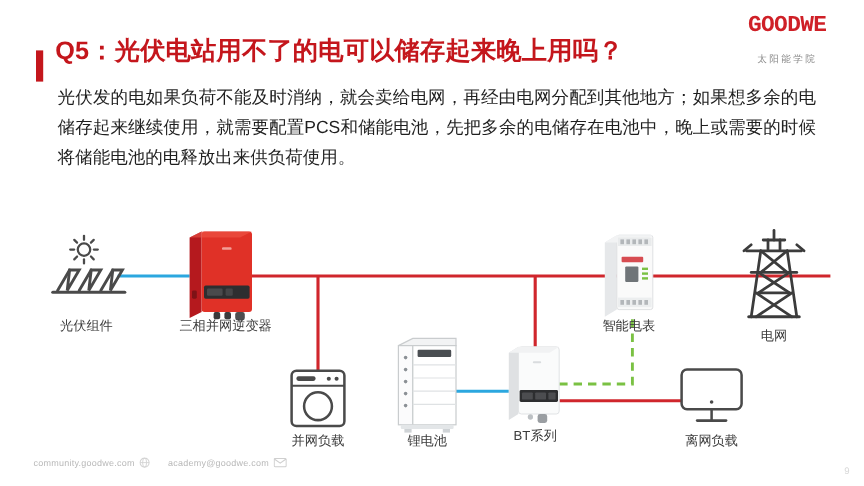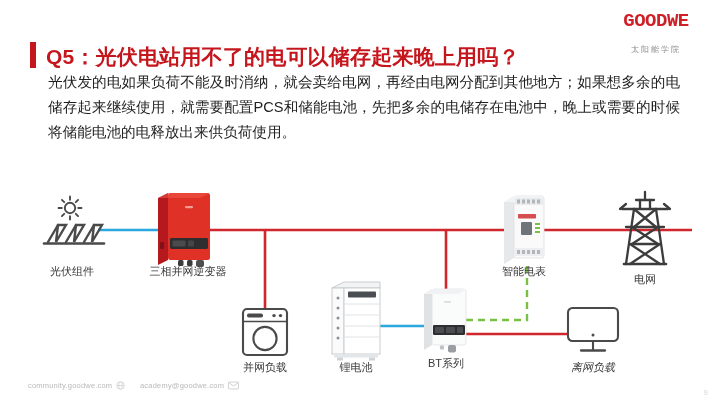--- a/index.html
+++ b/index.html
@@ -36,21 +36,21 @@
     left: 30px;
     top: 24px;
     width: 6px;
     height: 26px;
     background: #c4161c;
   }
 
   #title-text {
     position: absolute;
     left: 46px;
-    top: 25px;
+    top: 10px;
     font-size: 21px;
     font-weight: bold;
     color: #c4161c;
     letter-spacing: 0.2px;
     white-space: nowrap;
   }
 
   
   #logo {
     position: absolute;
@@ -345,21 +345,21 @@
 
     </svg>
 
     <span class="node-label" style="left:72px;  top:82px;">光伏组件</span>
     <span class="node-label" style="left:188px; top:82px;">三相并网逆变器</span>
     <span class="node-label" style="left:265px; top:178px;text-align:center;">并网负载</span>
     <span class="node-label" style="left:356px; top:178px;">锂电池</span>
     <span class="node-label" style="left:446px; top:174px;">BT系列</span>
     <span class="node-label" style="left:524px; top:82px;">智能电表</span>
     <span class="node-label" style="left:645px; top:90px;">电网</span>
-    <span class="node-label" style="left:593px; top:178px;font-style:italic;">离网负载</span>
+    <span class="node-label" style="left:593px; top:178px;">离网负载</span>
   </div>
 
   <div id="footer">
     <div class="footer-item" style="left:28px; top:2px;">
       <span>community.goodwe.com</span>
       <span class="footer-ico">
         <svg width="9" height="9" viewBox="0 0 12 12">
           <circle cx="6" cy="6" r="5" fill="none" stroke="#c4c4c4" stroke-width="1.2"></circle>
           <ellipse cx="6" cy="6" rx="2.2" ry="5" fill="none" stroke="#c4c4c4" stroke-width="1"></ellipse>
           <line x1="1" y1="6" x2="11" y2="6" stroke="#c4c4c4" stroke-width="1"></line>

